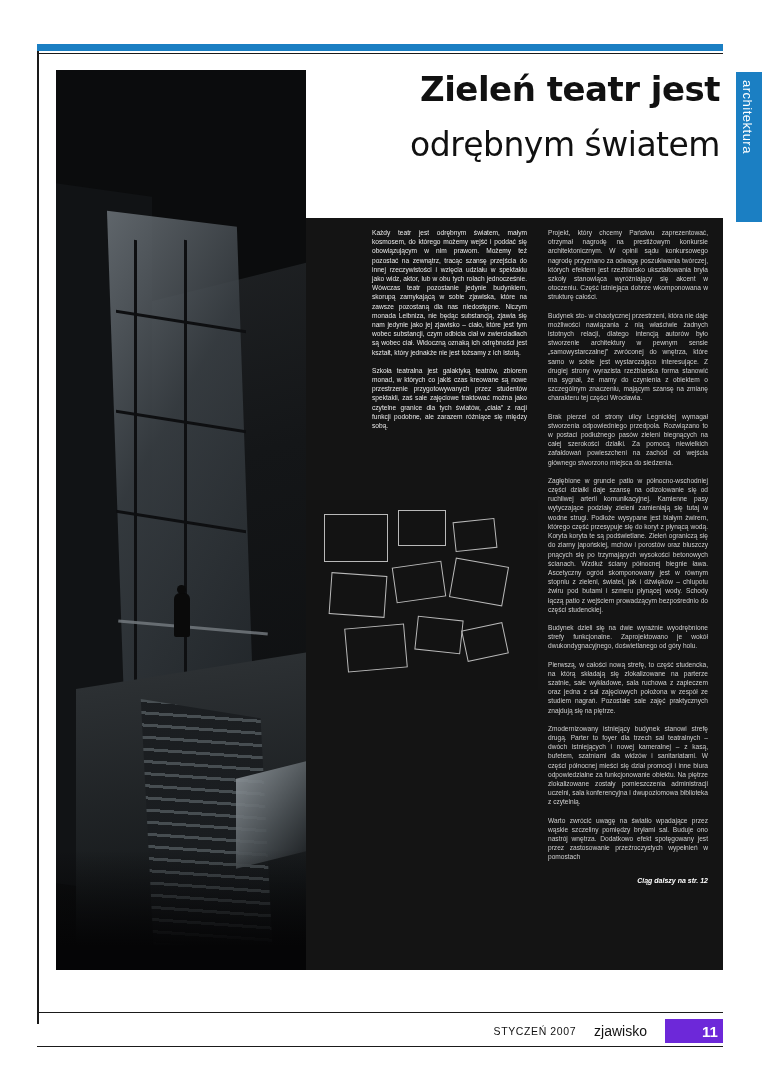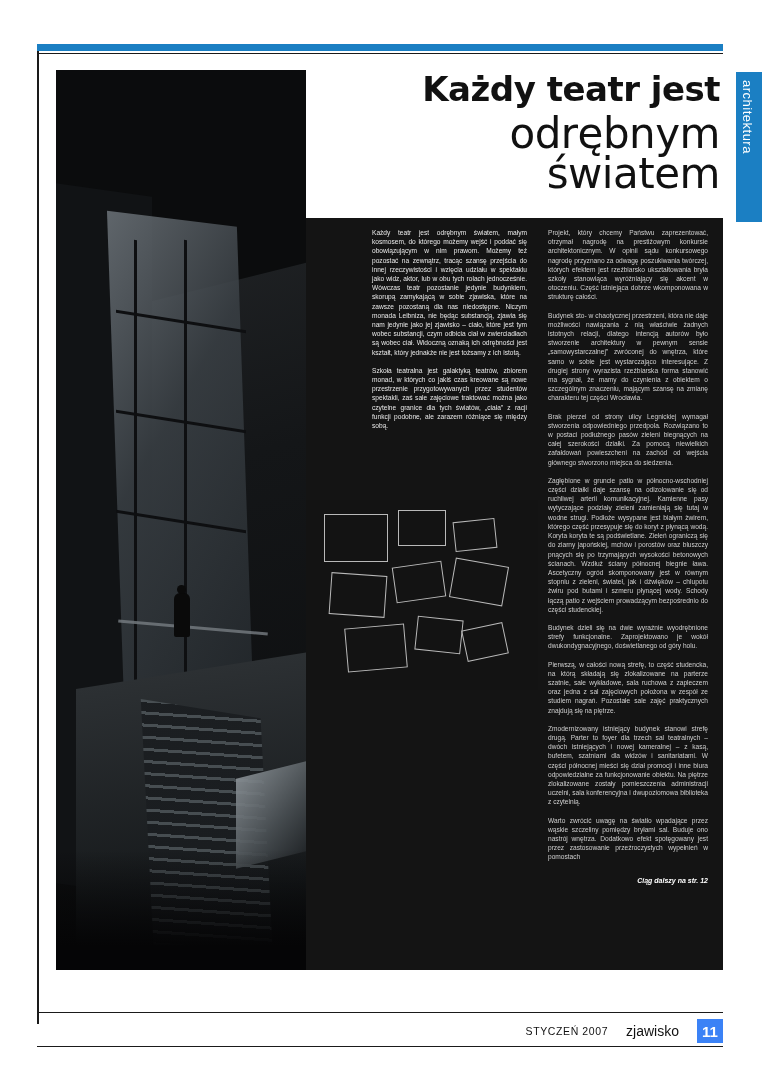--- a/index.html
+++ b/index.html
@@ -79,25 +79,25 @@
     font-family: "DejaVu Sans", sans-serif;
     color: #111111;
   }
   .headline .l1 {
     font-size: 34px;
     font-weight: bold;
     line-height: 38px;
     letter-spacing: -0.5px;
   }
   .headline .l2 {
-    font-size: 42px;
+    font-size: 33px;
     font-weight: normal;
     line-height: 40px;
     letter-spacing: -0.5px;
-    margin-top: 6px;
+    margin-top: 17px;
   }
 
   
   .photo {
     position: absolute;
     left: 56px;
     top: 70px;
     width: 250px;
     height: 900px;
     background: #0c0c0c;
@@ -284,27 +284,28 @@
     letter-spacing: 0.6px;
     color: #111;
   }
   .footer .brand {
     font-size: 14px;
     color: #111;
   }
   .footer .pageno {
     width: 26px;
     height: 24px;
-    background: #3b82f6;
+    background: #6d28d9;
     color: #ffffff;
     font-size: 15px;
     font-weight: bold;
     display: flex;
     align-items: center;
     justify-content: center;
+    padding-left: 32px;
   }
   .bottom-rule {
     position: absolute;
     left: 37px;
     top: 1046px;
     width: 686px;
     height: 1px;
     background: #1a1a1a;
   }
 </style>
@@ -315,21 +316,21 @@
 
   <div class="left-rule"></div>
   <div class="top-bar"></div>
   <div class="top-bar-thin"></div>
 
   <div class="side-tab">
     <span>architektura</span>
   </div>
 
   <div class="headline">
-    <div class="l1">Każdy teatr jest</div>
+    <div class="l1">Zieleń teatr jest</div>
     <div class="l2">odrębnym światem</div>
   </div>
 
   <div class="photo">
     <div class="sky"></div>
     <div class="beamA"></div>
     <div class="wall-left"></div>
     <div class="glass"></div>
     <div class="mullion" style="left:78px;top:170px;width:3px;height:500px;transform:skewY(9deg);"></div>
     <div class="mullion" style="left:128px;top:170px;width:3px;height:500px;transform:skewY(9deg);"></div>

